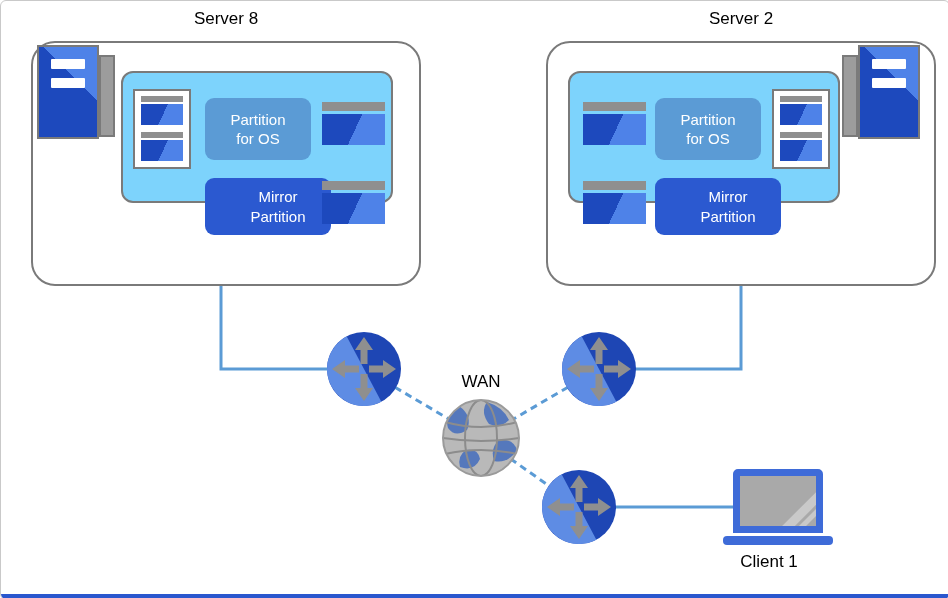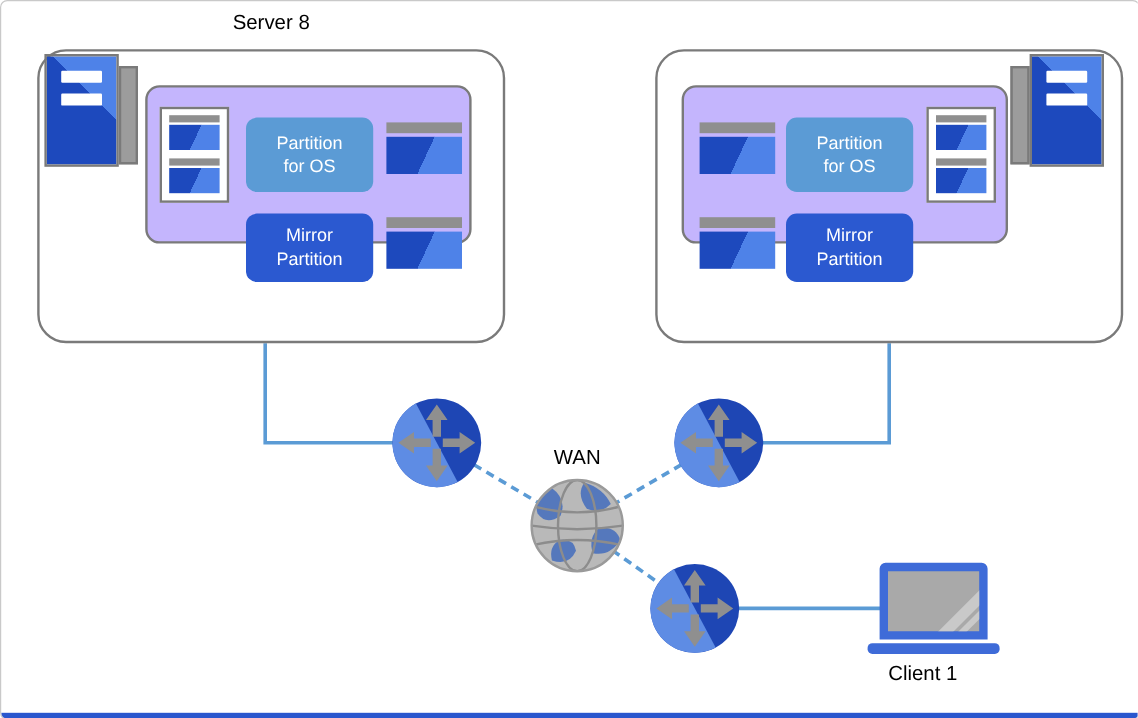--- a/index.html
+++ b/index.html
@@ -1,23 +1,23 @@
 <!DOCTYPE html>
 <html><head>
 <meta charset="utf-8">
 <style>
   html,body{margin:0;padding:0;background:#fff;}
   .canvas{position:relative;width:948px;height:598px;background:#fff;border:1px solid #C9C9C9;border-radius:6px;overflow:hidden;font-family:"Liberation Sans",sans-serif;color:#000;}
   .lines{position:absolute;left:0;top:0;z-index:1;}
   .diagram-label{position:absolute;z-index:3;font-size:17px;text-align:center;}
   .server-box{position:absolute;width:390px;height:245px;border:2px solid #7A7A7A;border-radius:24px;background:#fff;z-index:2;box-sizing:border-box;}
-  .inner-box{position:absolute;width:272px;height:132px;border:2px solid #7A7A7A;border-radius:12px;background:#c4b5fd;box-sizing:border-box;}
+  .inner-box{position:absolute;width:272px;height:132px;border:2px solid #7A7A7A;border-radius:12px;background:#7dd3fc;box-sizing:border-box;}
   .pbox{position:absolute;border-radius:9px;color:#fff;display:flex;align-items:center;justify-content:center;text-align:center;font-size:15px;line-height:1.3;white-space:pre-line;}
   .pbox.os{background:#5B9BD5;width:106px;height:62px;}
-  .pbox.mirror{background:#2B59D0;width:106px;height:57px;}
+  .pbox.mirror{background:#2B59D0;width:106px;height:57px;padding-left:20px;}
   .disk{position:absolute;width:63px;display:flex;flex-direction:column;gap:3px;}
   .disk-top{height:9px;background:#8F8F8F;}
   .disk-body{height:31px;background:linear-gradient(115deg,#1D49BD 52%,#4E82E8 52%);}
   .stack-box{position:absolute;width:58px;height:80px;border:2px solid #7A7A7A;background:#fff;box-sizing:border-box;padding:5px 6px;display:flex;flex-direction:column;gap:7px;}
   .sdisk{display:flex;flex-direction:column;gap:2px;}
   .sdisk .disk-top{height:6px;}
   .sdisk .disk-body{height:21px;}
   .tower{position:absolute;display:flex;z-index:3;}
   .tower.mirror{flex-direction:row-reverse;}
   .tower-face{width:58px;height:90px;border:2px solid #7A7A7A;background:linear-gradient(225deg,#4E82E8 0 36%,#1D49BD 36%);}
@@ -74,20 +74,21 @@
         </div>
       <div class="pbox mirror" style="left:82px;top:105px;">Mirror
 Partition</div>
       <div class="disk" style="left:199px;top:108px;">
           <div class="disk-top"></div>
           <div class="disk-body"></div>
         </div>
     </div>
   </div>
 
+  <div class="diagram-label" style="left:545px;top:8px;width:390px;">Server 2</div>
   <div class="server-box" style="left:545px;top:40px;">
     <div class="tower mirror" style="right:14px;top:2px;">
       <div class="tower-face">
         <div class="tower-bar"></div>
         <div class="tower-bar"></div>
       </div>
       <div class="tower-side"></div>
     </div>
     <div class="inner-box" style="left:20px;top:28px;">
       <div class="disk" style="left:13px;top:29px;">

